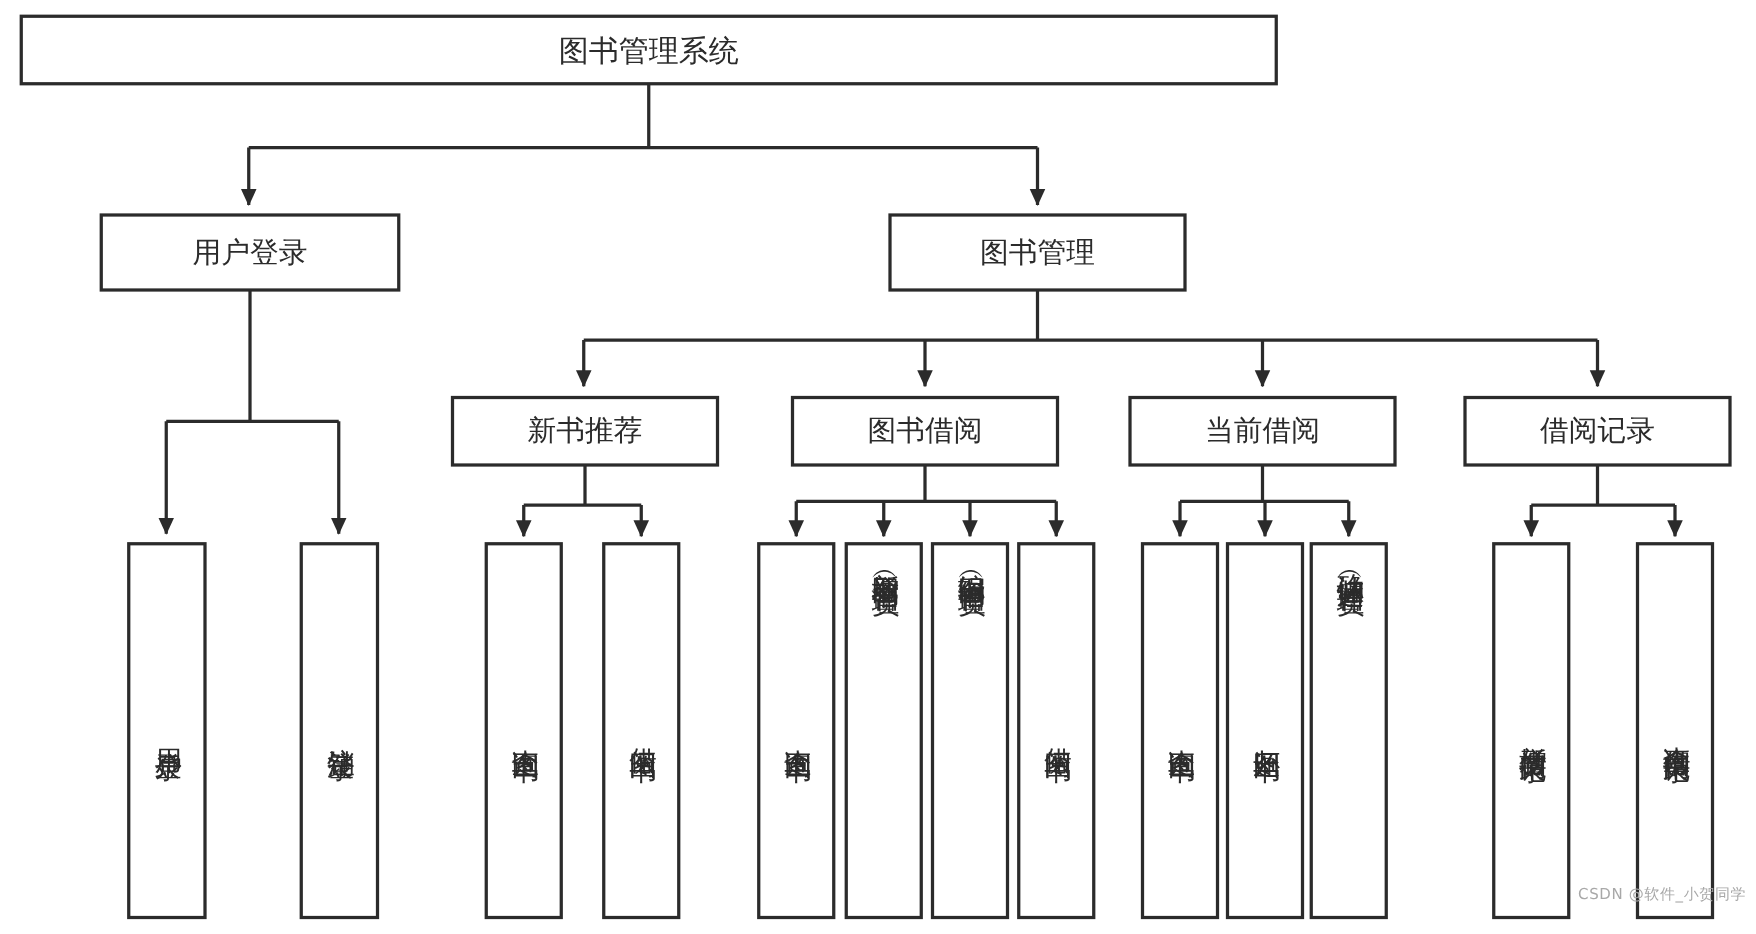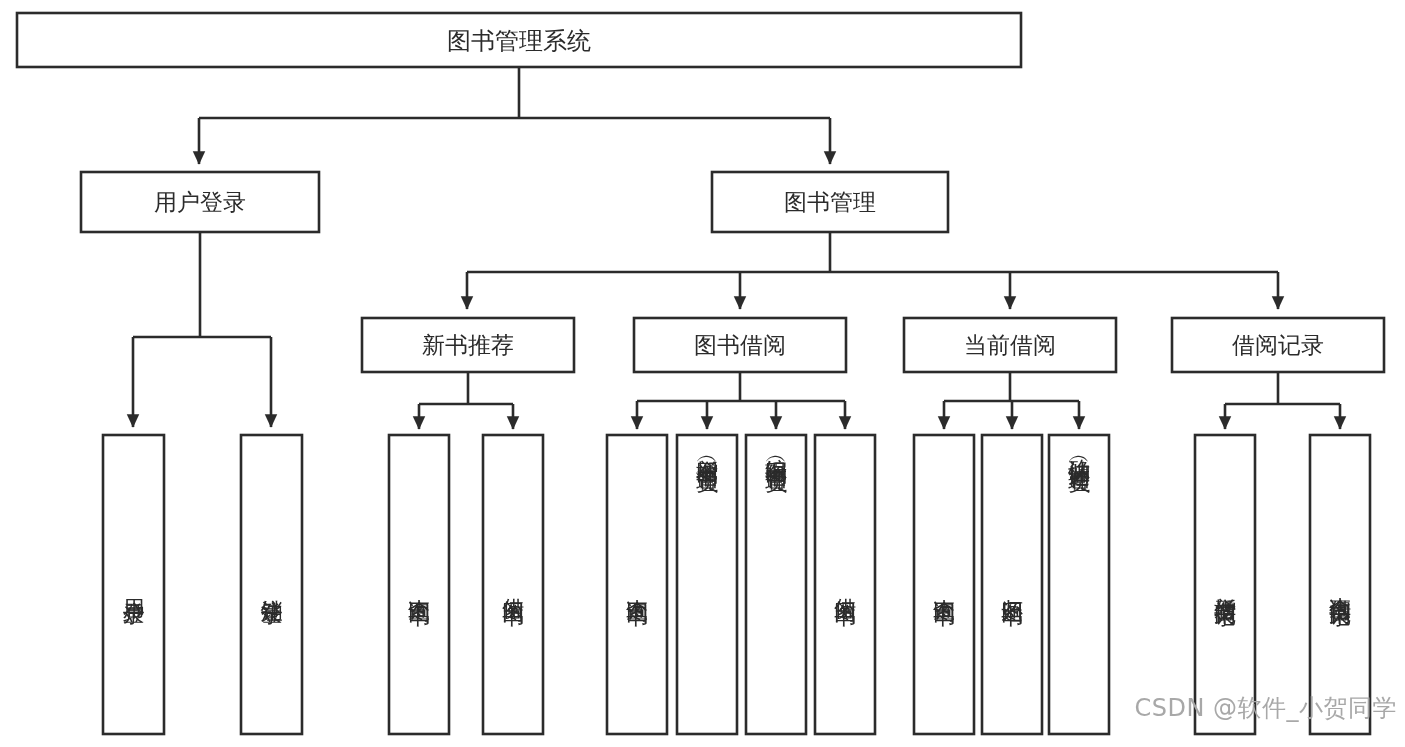--- a/index.html
+++ b/index.html
@@ -68,21 +68,21 @@
     letter-spacing: 2px;
     color: #2b2b2b;
     white-space: nowrap;
     text-align: center;
   }
   #watermark {
     position: absolute;
     right: 8px;
     bottom: 4px;
     font-family: "DejaVu Sans", "Liberation Sans", sans-serif;
-    font-size: 24px;
+    font-size: 12px;
     color: #a8a8a8;
     letter-spacing: 0.5px;
     user-select: none;
   }
 </style>
 </head>
 <body>
 
 <div id="diagram-root">
 

